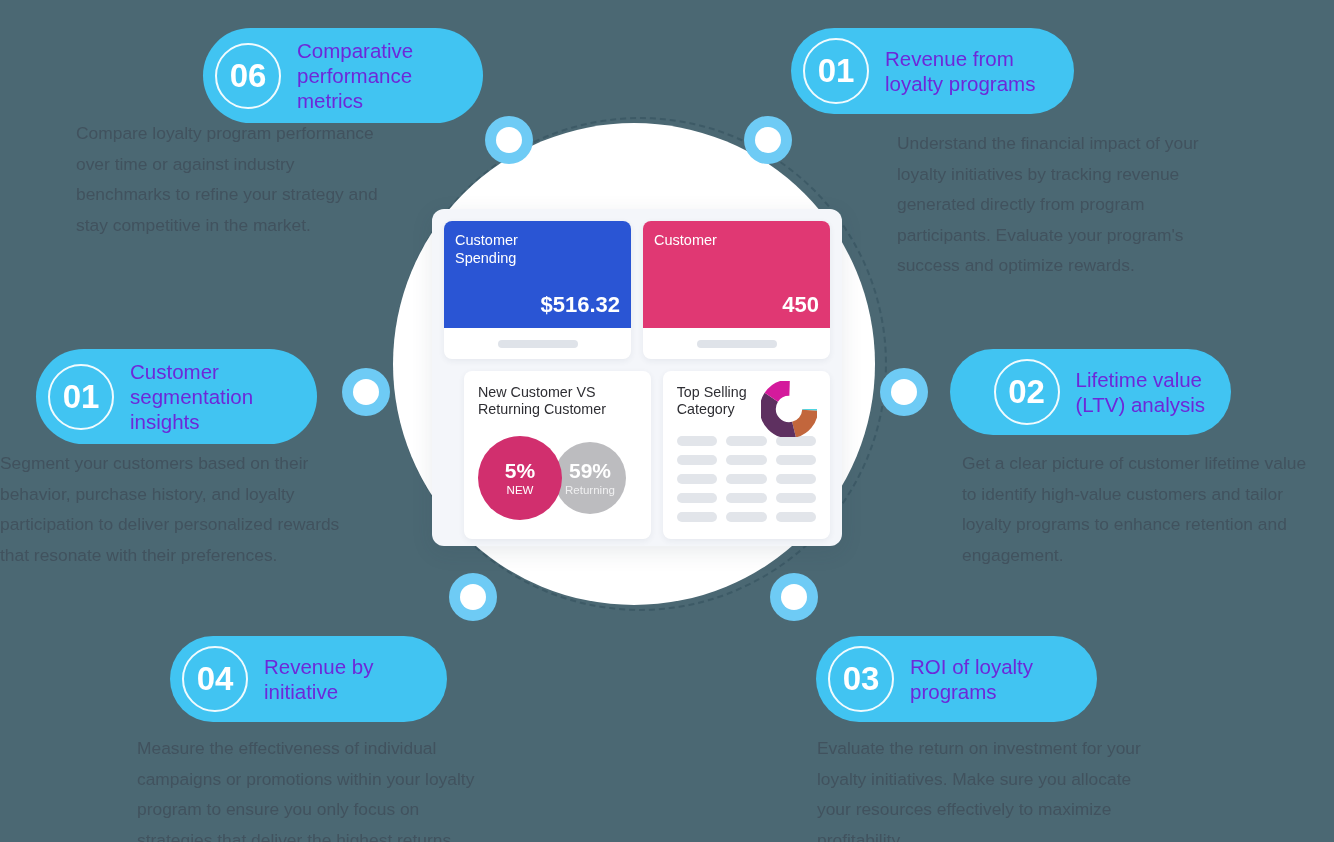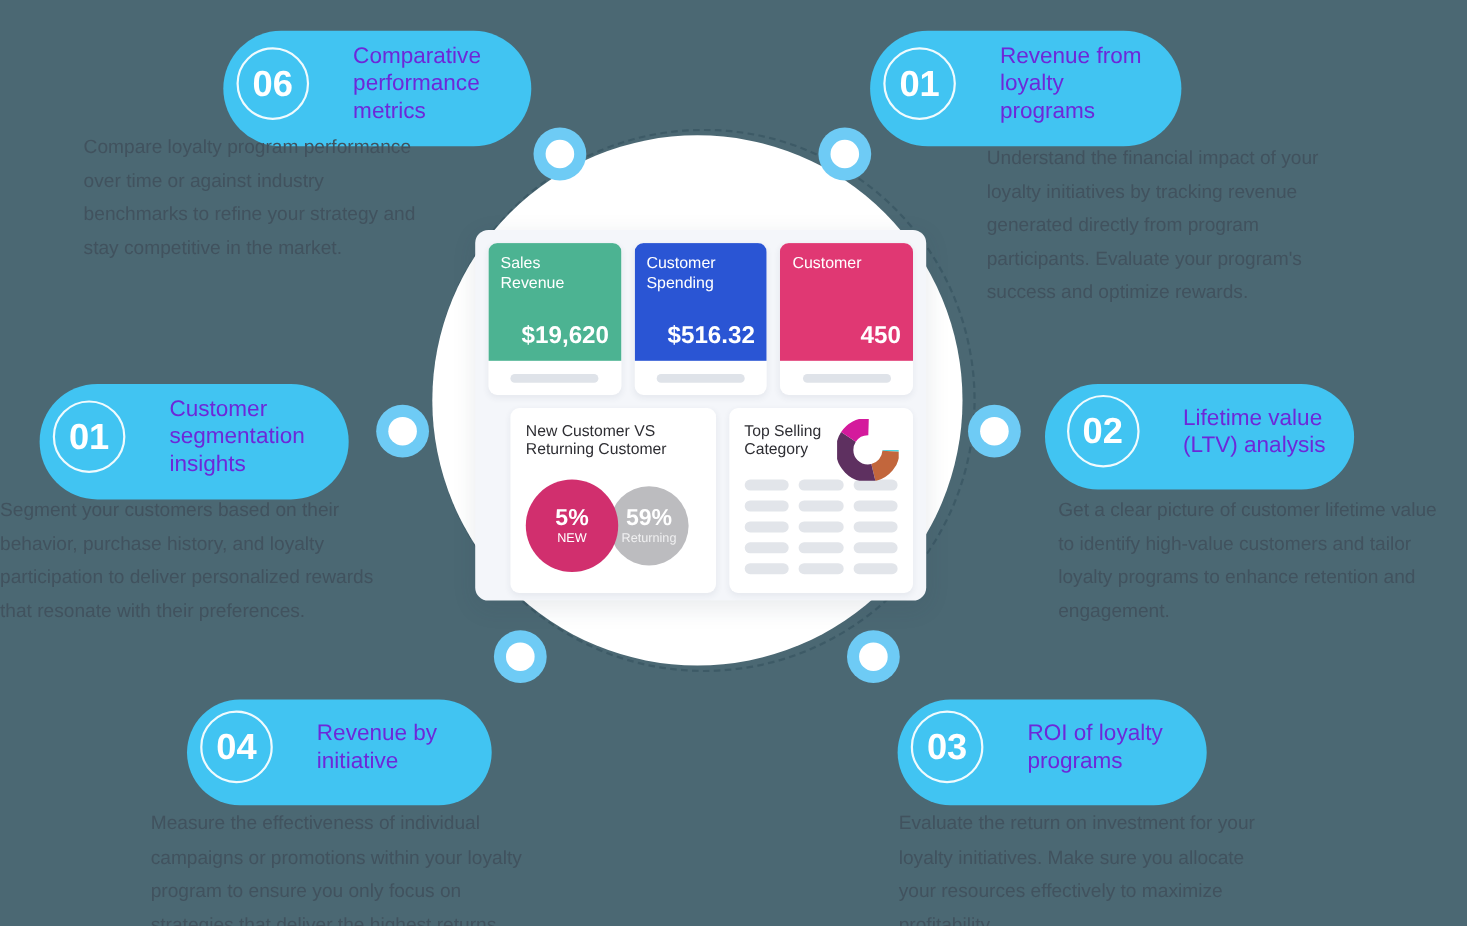--- a/index.html
+++ b/index.html
@@ -48,23 +48,22 @@
   .dot-4 { left: 449px; top: 573px; }   
   .dot-5 { left: 342px; top: 368px; }   
   .dot-6 { left: 485px; top: 116px; }   
 
   
   .badge {
     position: absolute;
     display: flex; align-items: center;
     background: #41c4f2;
     border-radius: 60px;
-    padding: 10px 26px 20px 12px;
+    padding: 10px 26px 10px 12px;
     min-height: 78px;
-    gap: 24px;
   }
   .badge-num {
     flex: 0 0 auto;
     width: 66px; height: 66px;
     border: 2px solid rgba(255,255,255,0.92);
     border-radius: 50%;
     display: flex; align-items: center; justify-content: center;
     color: #ffffff;
     font-size: 33px;
     font-weight: bold;
@@ -231,30 +230,20 @@
 program to ensure you only focus on
 strategies that deliver the highest returns.</div>
   <div class="copy c03">Evaluate the return on investment for your
 loyalty initiatives. Make sure you allocate
 your resources effectively to maximize
 profitability.</div>
 
   <div class="card">
 
     <div class="kpi-row">
-      <div class="kpi">
-        <div class="kpi-body" id="kpi0" style="background: rgb(76, 179, 146);">
-          <div class="kpi-label">Sales
-Revenue</div>
-          <div class="kpi-value">$19,620</div>
-        </div>
-        <div class="kpi-foot">
-          <div class="kpi-bar"></div>
-        </div>
-      </div>
 
       <div class="kpi">
         <div class="kpi-body" id="kpi1" style="background: rgb(42, 85, 212);">
           <div class="kpi-label">Customer
 Spending</div>
           <div class="kpi-value">$516.32</div>
         </div>
         <div class="kpi-foot">
           <div class="kpi-bar"></div>
         </div>

